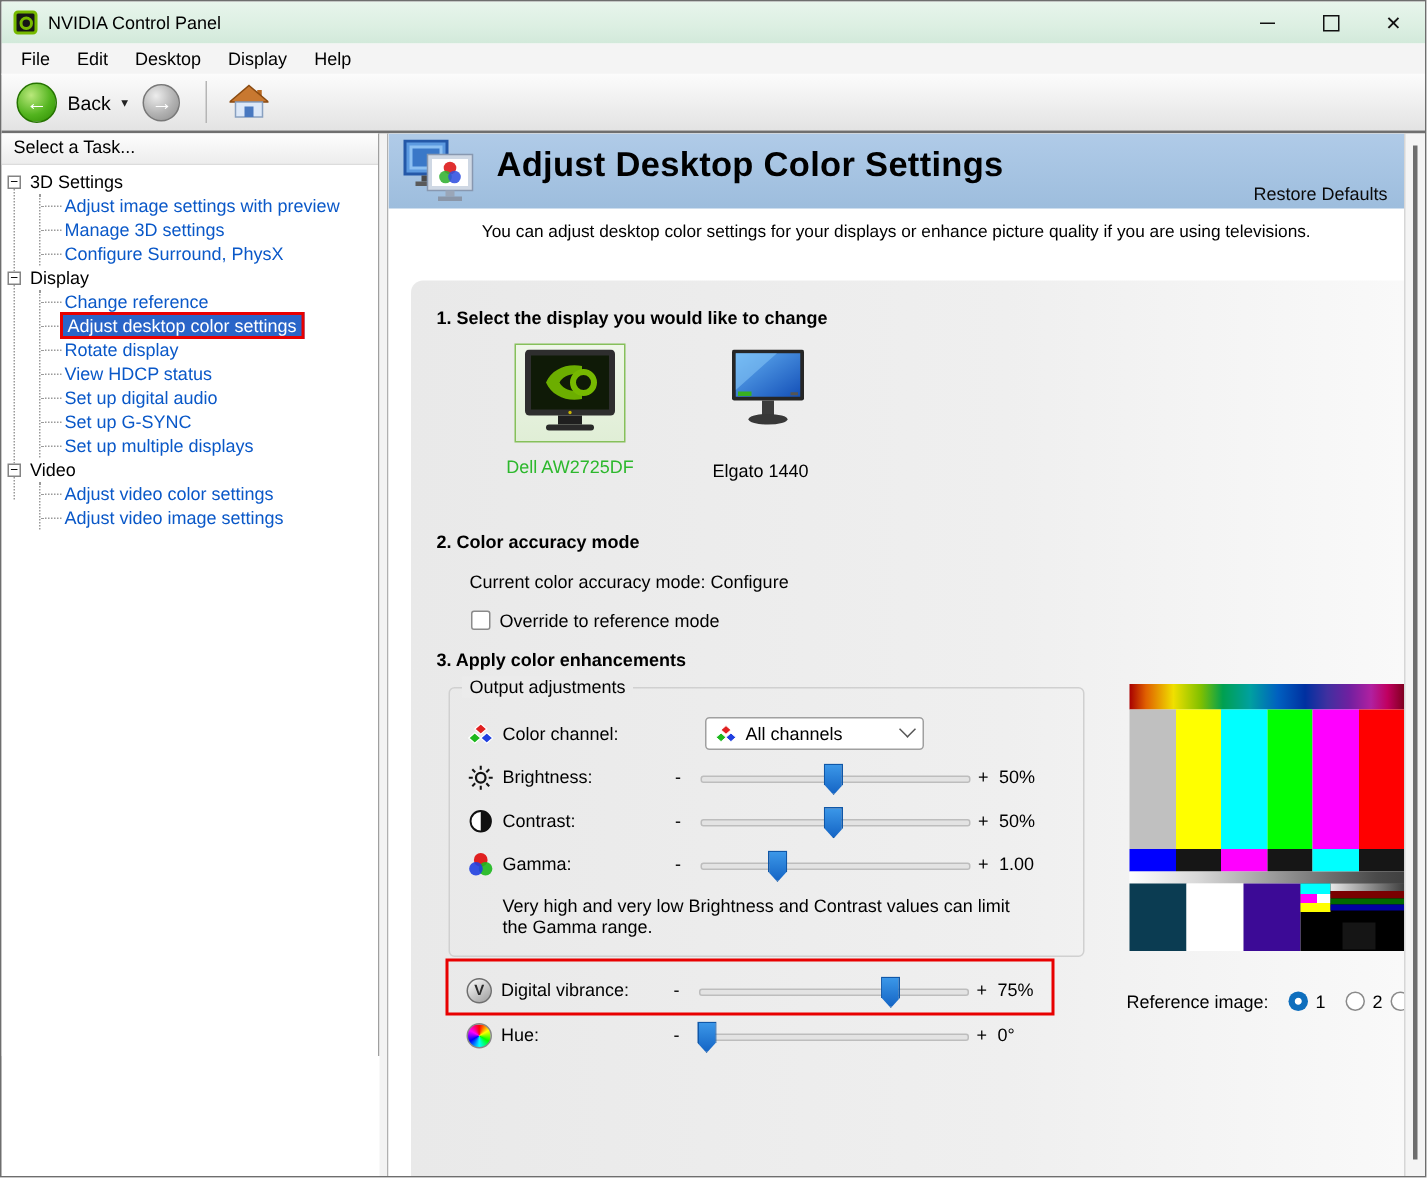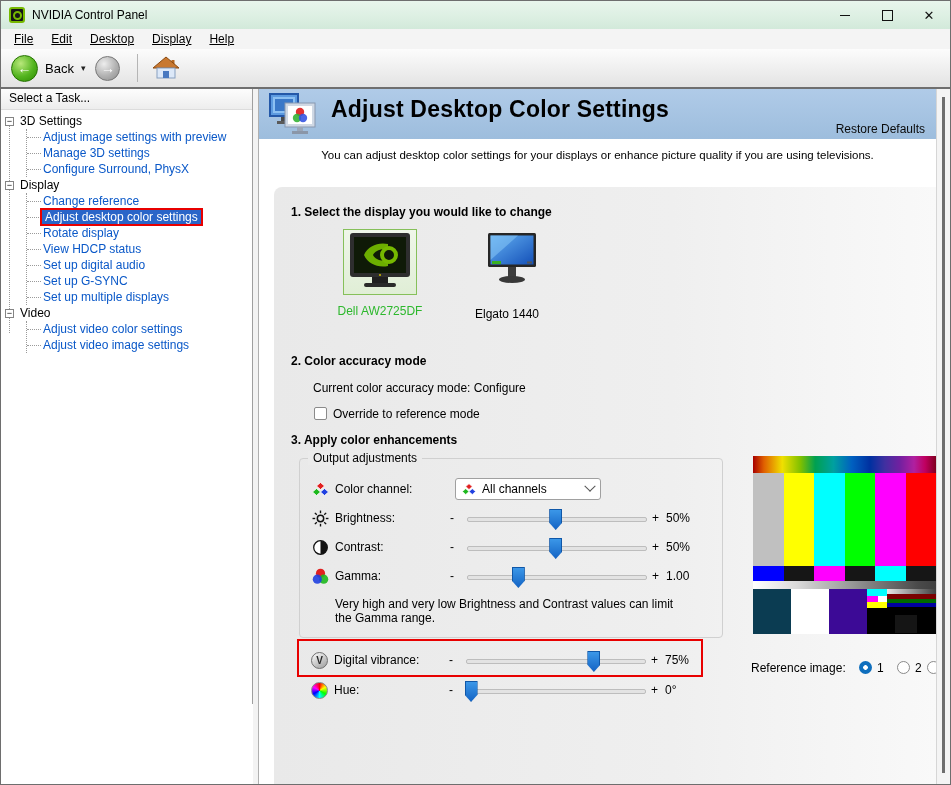--- a/index.html
+++ b/index.html
@@ -15,21 +15,21 @@
   .app-icon::after{content:"";position:absolute;left:2px;top:2px;width:5px;height:5px;
     border:2px solid #76b900;border-radius:50%;}
   .title-text{margin-left:7px;font-size:12px;}
   .win-controls{margin-left:auto;display:flex;height:100%;}
   .win-btn{width:42px;height:100%;display:flex;align-items:center;justify-content:center;
     font-size:13px;color:#111;}
   .win-btn .mini{display:block;width:10px;height:1px;background:#111;}
   .win-btn .maxi{display:block;width:9px;height:9px;border:1px solid #111;}
   
   .menubar{position:absolute;left:0;top:28px;right:0;height:20px;background:#f4f4f4;
-    display:flex;align-items:center;padding-left:4px;border-bottom:1px solid #ececec;text-decoration:underline;}
+    display:flex;align-items:center;padding-left:4px;border-bottom:1px solid #ececec;}
   .menu-item{padding:0 9px;line-height:20px;}
   
   .toolbar{position:absolute;left:0;top:48px;right:0;height:38px;
     background:linear-gradient(180deg,#fcfcfc,#e3e3e3);
     border-bottom:2px solid #6f6f6f;display:flex;align-items:center;box-sizing:content-box;}
   .nav-circle{width:25px;height:25px;border-radius:50%;display:flex;align-items:center;
     justify-content:center;color:#fff;font-weight:bold;font-size:14px;}
   .back-circle{margin-left:10px;background:radial-gradient(circle at 35% 30%,#b9e87b,#53b41f 55%,#2c8a00);
     border:1px solid #257300;}
   .fwd-circle{margin-left:10px;width:23px;height:23px;
@@ -85,21 +85,21 @@
   .ricon{position:absolute;left:12px;top:1px;width:17px;height:17px;}
   .rlabel{position:absolute;left:35px;top:2px;}
   .rminus{position:absolute;left:150px;top:2px;}
   .track{position:absolute;left:167px;top:8px;width:178px;height:3px;background:#e3e3e3;
     border:1px solid #bdbdbd;border-radius:2px;}
   .thumb{position:absolute;top:-9px;width:13px;height:21px;margin-left:-6px;
     background:linear-gradient(180deg,#3b97e8,#1565c5);border:1px solid #0f57a8;box-sizing:border-box;
     clip-path:polygon(0 0,100% 0,100% 66%,50% 100%,0 66%);}
   .rplus{position:absolute;left:352px;top:2px;}
   .rvalue{position:absolute;left:366px;top:2px;}
-  .dropdown{position:absolute;left:155px;top:-2px;width:146px;height:22px;background:#fff;
+  .dropdown{position:absolute;left:170px;top:-2px;width:146px;height:22px;background:#fff;
     border:1px solid #a0a0a0;border-radius:3px;display:flex;align-items:center;
     padding:0 6px;box-sizing:border-box;}
   .dd-text{margin-left:6px;}
   .dd-chev{margin-left:auto;width:7px;height:7px;border-right:1.5px solid #555;
     border-bottom:1.5px solid #555;transform:rotate(45deg) translate(-2px,-2px);}
   .note{position:absolute;left:35px;top:138px;width:345px;line-height:14px;}
   .outside-row{position:absolute;left:40px;width:424px;height:21px;}
   .red-box{position:absolute;border:2px solid #e80000;pointer-events:none;}
   
   .refimg{position:absolute;left:494px;top:367px;width:183px;height:178px;display:flex;

